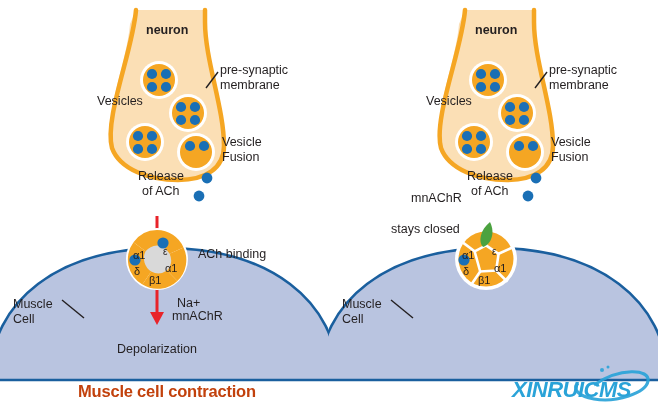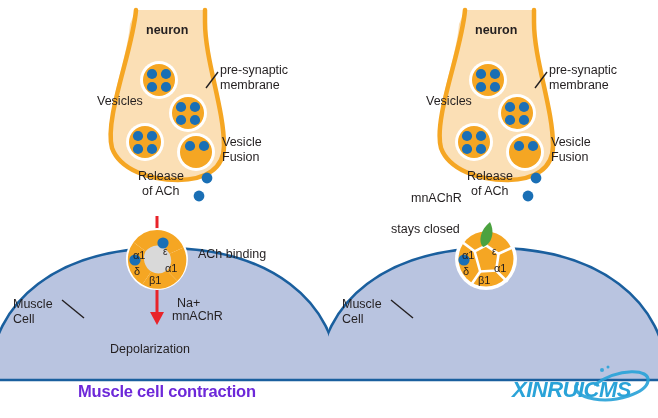--- a/index.html
+++ b/index.html
@@ -4,21 +4,21 @@
 <style>
   html,body{margin:0;padding:0;background:#ffffff;}
   body{width:658px;height:418px;position:relative;overflow:hidden;
        font-family:"Liberation Sans","DejaVu Sans",sans-serif;color:#231f20;}
   .panel{position:absolute;top:0;width:329px;height:314px;}
   .panel.left{left:0;}
   .panel.right{left:329px;}
   .svgroot{position:absolute;left:0;top:0;}
   .lbl{position:absolute;font-size:12.5px;line-height:13.5px;color:#231f20;white-space:pre;}
   .lbl.bold{font-weight:bold;}
-  .title{position:absolute;font-size:16.5px;font-weight:bold;color:#6d28d9;white-space:nowrap;letter-spacing:-0.2px;}
+  .title{position:absolute;font-size:16.5px;font-weight:bold;color:#c2410c;white-space:nowrap;letter-spacing:-0.2px;}
   .wm{position:absolute;pointer-events:none;}
   .greek{font-family:Liberation Sans, sans-serif;text-align:center;}
 </style>
 </head>
 <body>
 
 <div class="panel left">
 
   <svg class="svgroot" width="329" height="418" viewBox="0 0 329 418">
 
@@ -106,21 +106,21 @@
   <span class="lbl" style="left:97px;top:95px;">Vesicles</span>
   <span class="lbl" style="left:222px;top:136px;">Vesicle</span>
   <span class="lbl" style="left:222px;top:151px;">Fusion</span>
   <span class="lbl" style="left:138px;top:170px;">Release</span>
   <span class="lbl" style="left:142px;top:185px;">of ACh</span>
   <span class="lbl" style="left:198px;top:248px;text-align:right;">ACh binding</span>
   <span class="lbl" style="left:177px;top:297px;">Na+</span>
   <span class="lbl" style="left:172px;top:310px;">mnAChR</span>
   <span class="lbl" style="left:13px;top:298px;">Muscle</span>
   <span class="lbl" style="left:13px;top:313px;">Cell</span>
-  <span class="lbl" style="left:110px;top:343px;">Depolarization</span>
+  <span class="lbl" style="left:117px;top:343px;">Depolarization</span>
 
   <span class="lbl greek" style="left:133px;top:249px;font-size:11px;">α1</span>
   <span class="lbl greek" style="left:163px;top:245px;font-size:10px;">ε</span>
   <span class="lbl greek" style="left:165px;top:262px;font-size:11px;">α1</span>
   <span class="lbl greek" style="left:149px;top:274px;font-size:11px;">β1</span>
   <span class="lbl greek" style="left:134px;top:265px;font-size:11px;">δ</span>
 
   <span class="title" style="left:78px;top:382px;">Muscle cell contraction</span>
 </div>
 

